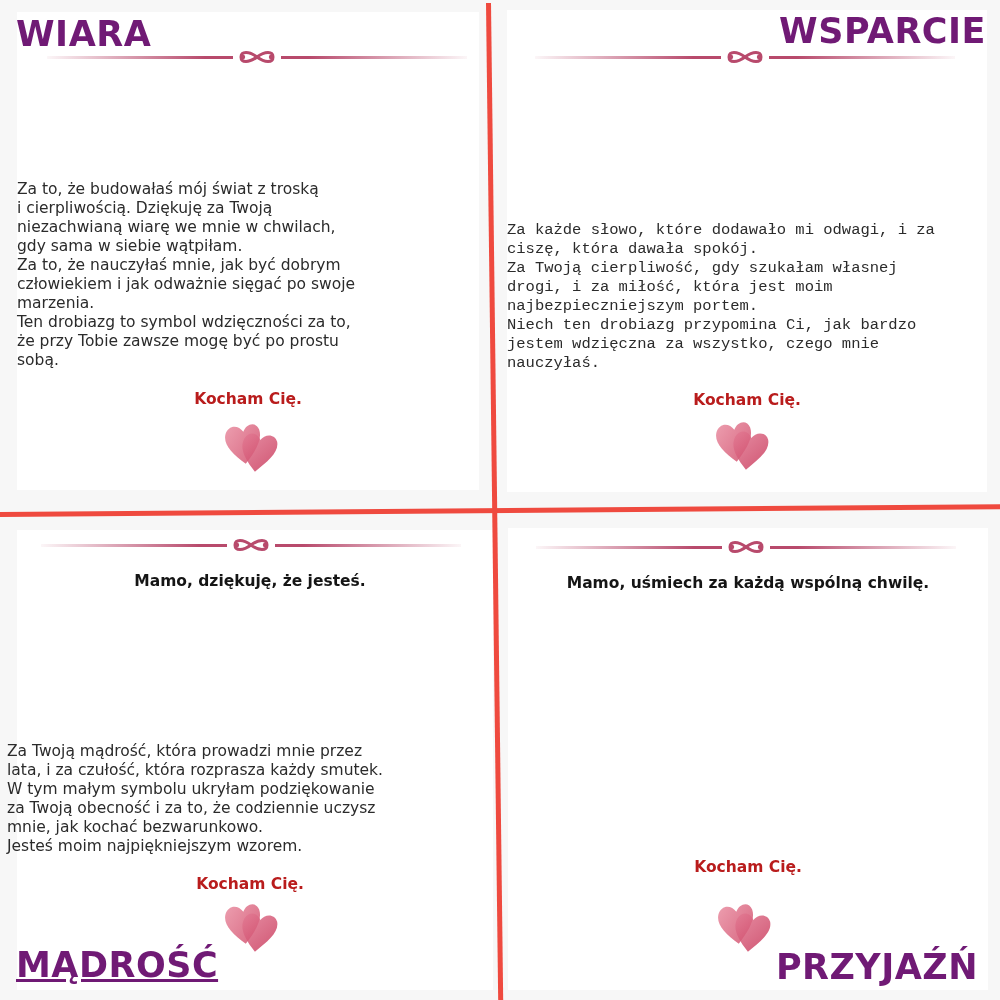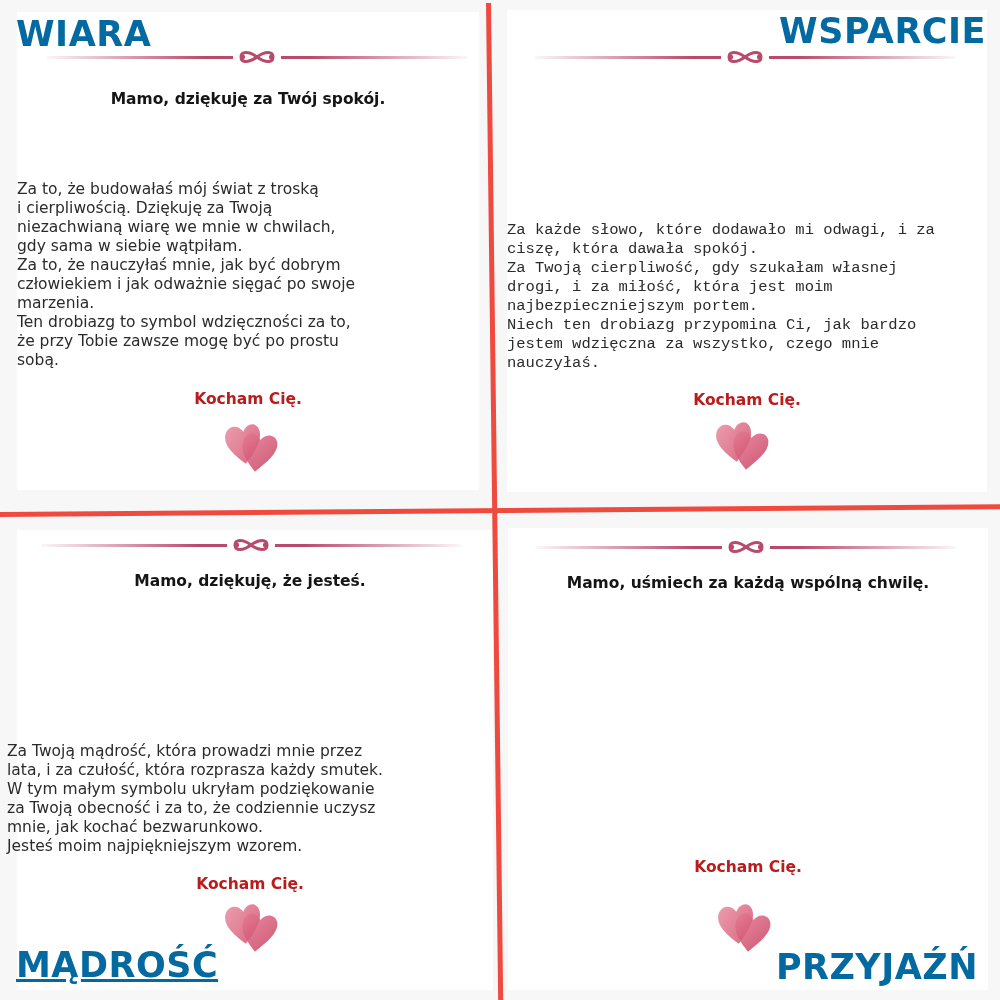--- a/index.html
+++ b/index.html
@@ -39,21 +39,21 @@
   }
   .signoff {
     position:absolute; left:0; right:0; text-align:center;
     font-weight:bold; font-size:15.5px; color:#b91c1c;
   }
   .hearts {
     position:absolute; width:60px; height:54px;
   }
   .label {
     position:absolute; font-family:"DejaVu Sans", sans-serif;
-    font-weight:bold; color:#0369a1; font-size:35px; letter-spacing:0.5px;
+    font-weight:bold; color:#701a75; font-size:35px; letter-spacing:0.5px;
     line-height:1;
   }
   .redline { position:absolute; background:#ef4a3f; }
 </style>
 </head>
 <body>
 
 <svg width="0" height="0" style="position:absolute">
   <defs>
     <symbol id="ornament" viewBox="0 0 40 18">
@@ -77,21 +77,20 @@
 </svg>
 
 <div class="card card-tl">
   <div class="divider" style="left:30px; top:38px; width:420px;">
     <div class="line left"></div>
     <svg>
         <use href="#ornament"></use>
       </svg>
     <div class="line right"></div>
   </div>
-  <div class="title" style="top:78px;">Mamo, dziękuję za Twój spokój.</div>
   <div class="body-text" style="top:168px;">Za to, że budowałaś mój świat z troską
 i cierpliwością. Dziękuję za Twoją
 niezachwianą wiarę we mnie w chwilach,
 gdy sama w siebie wątpiłam.
 Za to, że nauczyłaś mnie, jak być dobrym
 człowiekiem i jak odważnie sięgać po swoje
 marzenia.
 Ten drobiazg to symbol wdzięczności za to,
 że przy Tobie zawsze mogę być po prostu
 sobą.</div>

